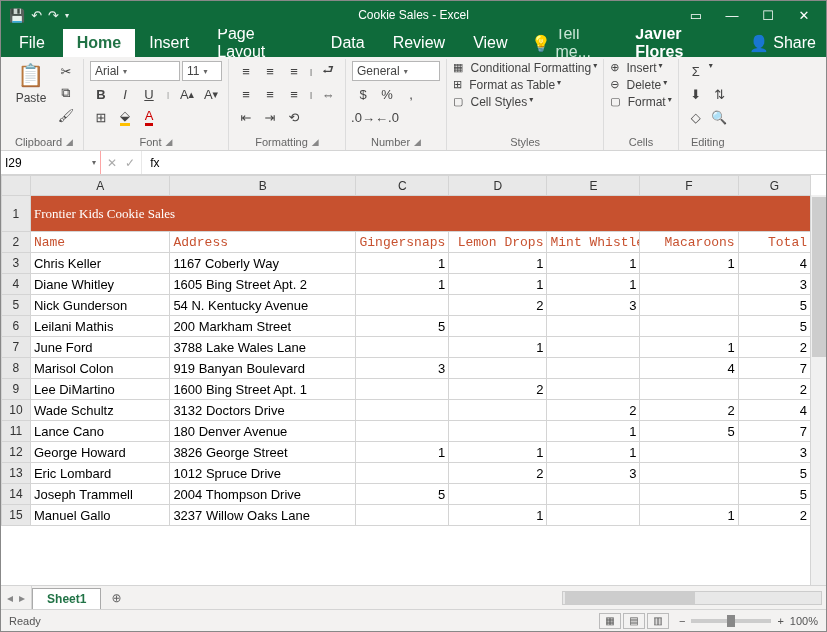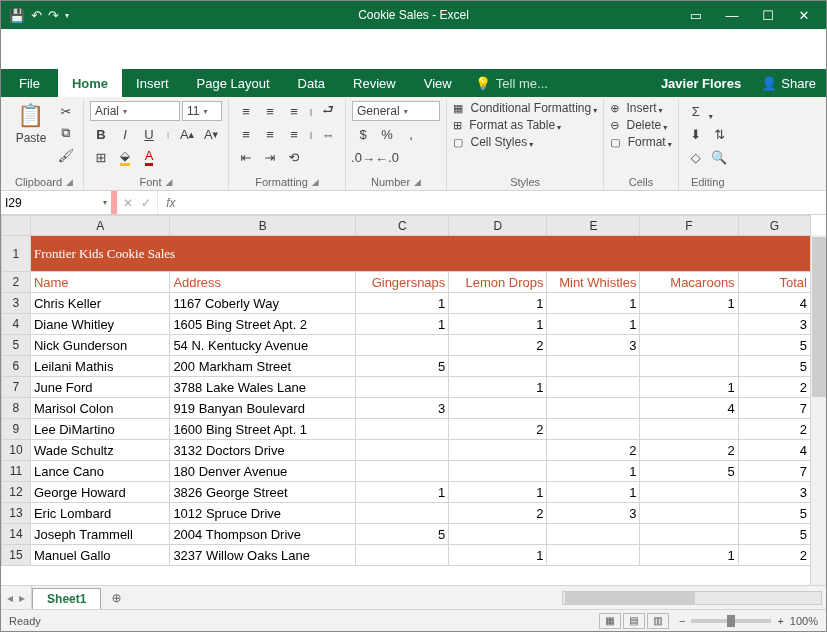--- a/index.html
+++ b/index.html
@@ -4,58 +4,58 @@
 <style>
 * { margin: 0; padding: 0; box-sizing: border-box; font-family: "Segoe UI", Tahoma, sans-serif; }
 body { background: #fff; width: 827px; height: 632px; overflow: hidden; display: flex; flex-direction: column; border: 1px solid #888; }
 .titlebar { background: #0F6B3B; height: 28px; display: flex; align-items: center; color: #fff; font-size: 12px; position: relative; }
 .titlebar .qat { display: flex; align-items: center; gap: 6px; padding-left: 8px; }
 .titlebar .qat span { cursor: pointer; font-size: 13px; opacity: 0.9; }
 .titlebar .title { position: absolute; left: 50%; transform: translateX(-50%); font-size: 12px; }
 .titlebar .winctl { margin-left: auto; display: flex; align-items: center; gap: 4px; padding-right: 6px; }
 .titlebar .winctl span { width: 32px; height: 28px; display: flex; align-items: center; justify-content: center; cursor: pointer; font-size: 13px; }
 
-.tabs { background: #0F6B3B; height: 28px; display: flex; align-items: stretch; color: #fff; font-size: 13px; margin-top: 40px; }
+.tabs { background: #0F6B3B; height: 28px; display: flex; align-items: stretch; color: #fff; font-size: 16px; }
 .tabs .tab { padding: 0 14px; display: flex; align-items: center; cursor: pointer; }
 .tabs .tab.file { padding: 0 18px; }
 .tabs .tab.active { background: #fff; color: #217346; font-weight: 600; }
 .tabs .tellme { display: flex; align-items: center; gap: 4px; padding: 0 10px; color: #c9e6d6; }
 .tabs .spacer { flex: 1; }
 .tabs .user { padding: 0 10px; display: flex; align-items: center; font-weight: bold; }
 .tabs .share { padding: 0 10px; display: flex; align-items: center; gap: 4px; }
 
 .ribbon { background: #f3f2f1; border-bottom: 1px solid #d4d4d4; height: 94px; display: flex; align-items: stretch; font-size: 11px; color: #444; padding: 2px 4px 0 4px; }
 .group { display: flex; flex-direction: column; border-right: 1px solid #dcdcdc; padding: 2px 6px 0 6px; }
 .group .body { flex: 1; display: flex; align-items: flex-start; gap: 4px; }
 .group .label { text-align: center; font-size: 11px; color: #666; padding: 2px 0; display: flex; justify-content: center; align-items: center; gap: 4px; }
 .group .label .launcher { font-size: 9px; color: #888; cursor: pointer; }
 .btncol { display: flex; flex-direction: column; gap: 2px; }
 .iconbtn { width: 22px; height: 20px; display: flex; align-items: center; justify-content: center; cursor: pointer; border: 1px solid transparent; font-size: 13px; color: #444; }
 .bigbtn { display: flex; flex-direction: column; align-items: center; justify-content: center; gap: 2px; padding: 2px 4px; cursor: pointer; min-width: 40px; }
 .combo { height: 20px; border: 1px solid #b6b6b6; background: #fff; display: flex; align-items: center; padding: 0 2px 0 4px; font-size: 12px; cursor: pointer; }
 .combo .arrow { font-size: 8px; color: #666; margin-left: 4px; }
-.row { display: flex; gap: 2px; align-items: flex-end; }
+.row { display: flex; gap: 2px; align-items: flex-start; }
 .ribtxt { font-size: 12px; }
 
 .fbar { height: 24px; border-bottom: 1px solid #d4d4d4; display: flex; align-items: stretch; background: #fff; font-size: 12px; }
-.namebox { width: 116px; border-right: 6px solid #fca5a5; display: flex; align-items: center; padding: 8px 4px; }
+.namebox { width: 100px; border-right: 1px solid #fca5a5; display: flex; align-items: center; padding: 8px 4px; }
 .namebox input { border: none; width: 70px; font-size: 12px; outline: none; }
 .namebox .arrow { font-size: 8px; color: #666; margin-left: auto; }
 .fxbtns { display: flex; align-items: center; padding: 0 6px; gap: 8px; color: #aaa; font-size: 12px; border-right: 1px solid #e8e8e8; }
-.fxlabel { padding: 0 8px; display: flex; align-items: center; font-style: italic; color: #737373; }
+.fxlabel { padding: 0 8px; display: flex; align-items: center; color: #000000; }
 .fxinput { flex: 1; border: none; outline: none; padding: 0 4px; }
 
 .gridwrap { flex: 1; overflow: hidden; position: relative; display: flex; flex-direction: column; }
 .grid { border-collapse: collapse; table-layout: fixed; width: 810px; }
 .grid th, .grid td { border: 1px solid #d4d4d4; font-size: 13px; height: 21px; padding: 0 3px; overflow: hidden; white-space: nowrap; }
 .grid thead th { background: #e8e8e8; color: #333; font-weight: normal; text-align: center; font-size: 12px; height: 20px; }
 .grid .rowhead { background: #e8e8e8; text-align: center; width: 28px; font-size: 12px; color: #333; }
 .grid .corner { background: #e8e8e8; width: 28px; }
 .titlecell { background: #c7512f; color: #fff; font-size: 22px; height: 36px !important; font-family: Georgia, serif; }
-.hdrcell { color: #c7512f; font-size: 13px; }
+.hdrcell { color: #c7512f; font-size: 13px; font-family: Liberation Mono, monospace; }
 .num { text-align: right; }
 
 .sheetbar { height: 24px; border-top: 1px solid #d4d4d4; background: #f3f2f1; display: flex; align-items: stretch; font-size: 12px; }
 .sheetbar .nav { display: flex; align-items: center; padding: 0 6px; gap: 6px; color: #888; border-right: 1px solid #d4d4d4; }
 .sheetbar .sheettab { background: #fff; border: 1px solid #aaa; border-bottom: none; padding: 2px 14px; display: flex; align-items: center; margin-top: 2px; cursor: pointer; font-weight: 600; color: #217346; }
 .sheetbar .addsheet { display: flex; align-items: center; padding: 0 10px; color: #666; cursor: pointer; }
 .sheetbar .hscroll { flex: 1; display: flex; align-items: center; justify-content: flex-end; padding-right: 4px; }
 .hscroll .track { width: 260px; height: 14px; background: #e8e8e8; border: 1px solid #ccc; display: flex; align-items: center; }
 .hscroll .thumb { width: 130px; height: 12px; background: #cdcdcd; margin-left: 2px; }
 

